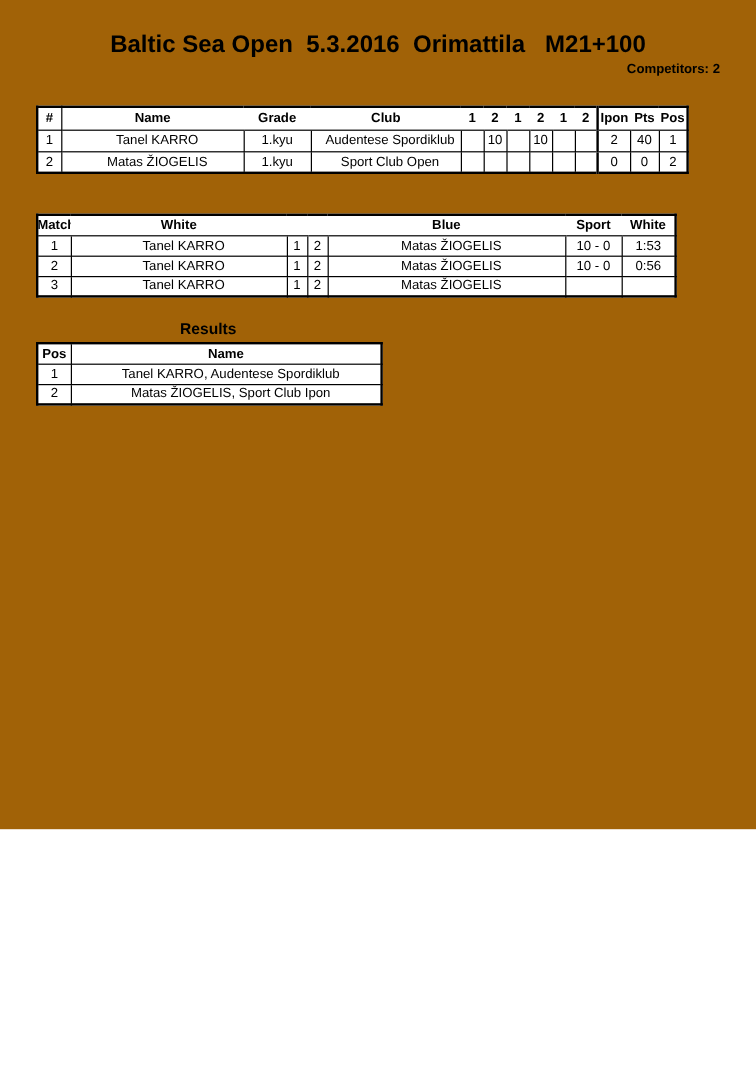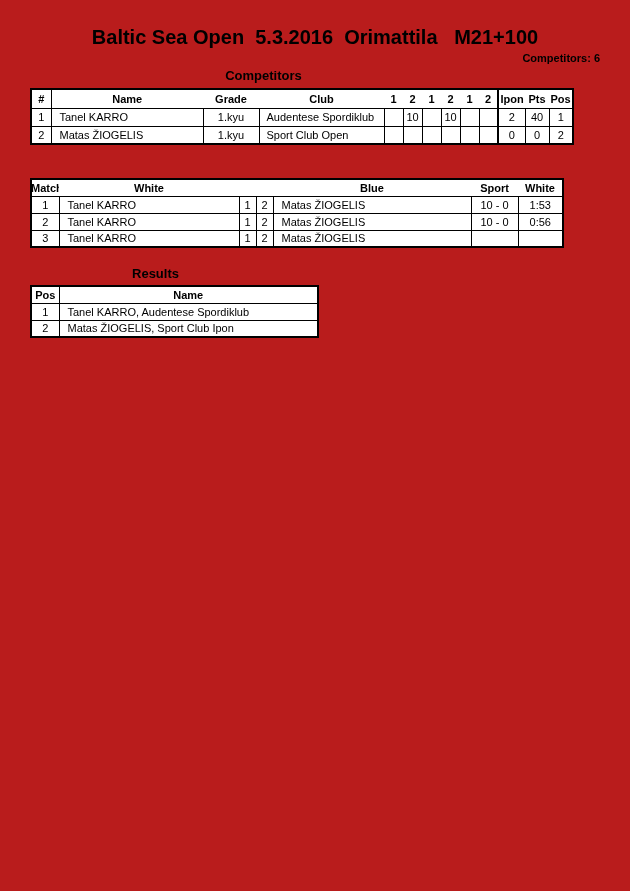--- a/index.html
+++ b/index.html
@@ -2,36 +2,36 @@
 <html><head>
 <meta charset="utf-8">
 <style>
   * { margin:0; padding:0; box-sizing:border-box; }
   html, body { background:#ffffff; }
   body {
     width:630px; height:891px;
     font-family:"Liberation Sans", sans-serif;
     color:#000;
   }
-  .page { position:relative; width:630px; height:891px; background:#b91c1c; overflow:hidden; }
+  .page { position:relative; width:630px; height:691px; background:#a16207; overflow:hidden; }
 
   .title {
     position:absolute; top:26px; left:0; width:630px;
     text-align:center; font-size:20px; font-weight:bold; white-space:pre;
   }
   .count {
     position:absolute; top:52px; left:0; width:600px;
     text-align:right; font-size:11px; font-weight:bold;
   }
   .sec-heading {
     position:absolute; font-size:13px; font-weight:bold; text-align:center;
   }
   #competitors-heading { top:68px;  left:30px; width:467px; }
   #matches-heading     { top:159px; left:30px; width:532px; }
-  #results-heading     { top:266px; left:12px; width:287px; }
+  #results-heading     { top:266px; left:30px; width:287px; }
 
   table {
     position:absolute; border-collapse:collapse; table-layout:fixed;
     background:#fff; border:2px solid #000;
   }
   #competitors-table { top:88px;  left:30px; width:542px; }
   #matches-table     { top:178px; left:30px; width:532px; }
   #results-table     { top:285px; left:30px; width:287px; }
 
   th {
@@ -41,33 +41,32 @@
   }
   #matches-table th, #results-table th { height:17px; }
   td {
     font-size:11px; border:1px solid #000; text-align:center;
     height:18px; vertical-align:middle; overflow:hidden; white-space:nowrap;
   }
   #matches-table td, #results-table td { height:17px; }
 
   th.hdr-line-r { border-right:1px solid #000; }
   .sep-r { border-right:2px solid #000 !important; }
-  .left { text-align:left; padding-left:8px;margin-left:37px; }
-  .club { text-align:left; padding-left:7px; }
+  .left { text-align:center; padding-left:8px;margin-left:37px; }
+  .club { text-align:center; padding-left:7px; }
   th.match-h { text-align:left; text-indent:-1px; }
 </style>
 </head>
 <body>
 
 <div class="page">
 
   <div class="title">Baltic Sea Open  5.3.2016  Orimattila   M21+100</div>
-  <div class="count">Competitors: 6</div>
-
-  <div class="sec-heading" id="competitors-heading">Competitors</div>
+  <div class="count">Competitors: 2</div>
+
 
   <table id="competitors-table">
     <colgroup>
       <col style="width:20px">
         <col style="width:152px">
         <col style="width:56px">
         <col style="width:125px">
       <col style="width:19px">
         <col style="width:19px">
         <col style="width:19px">

